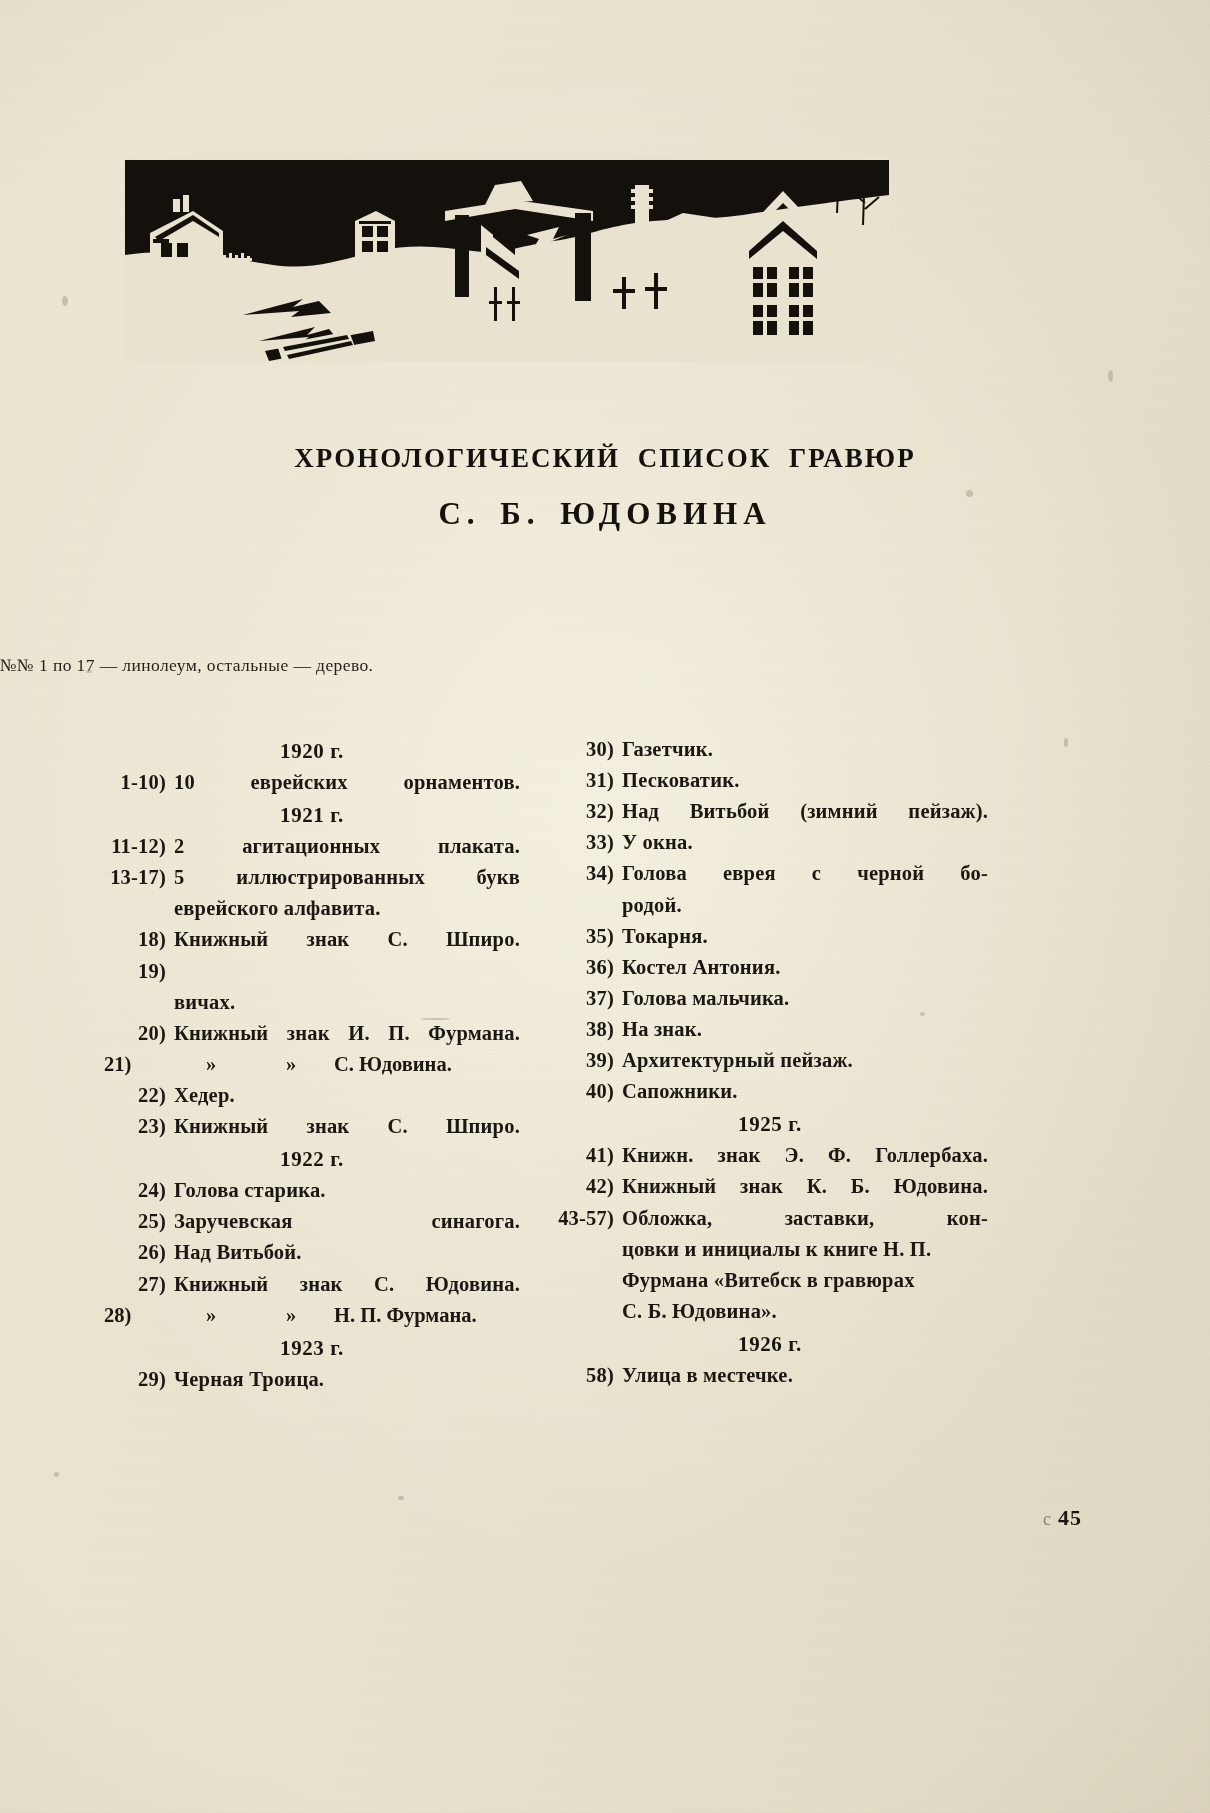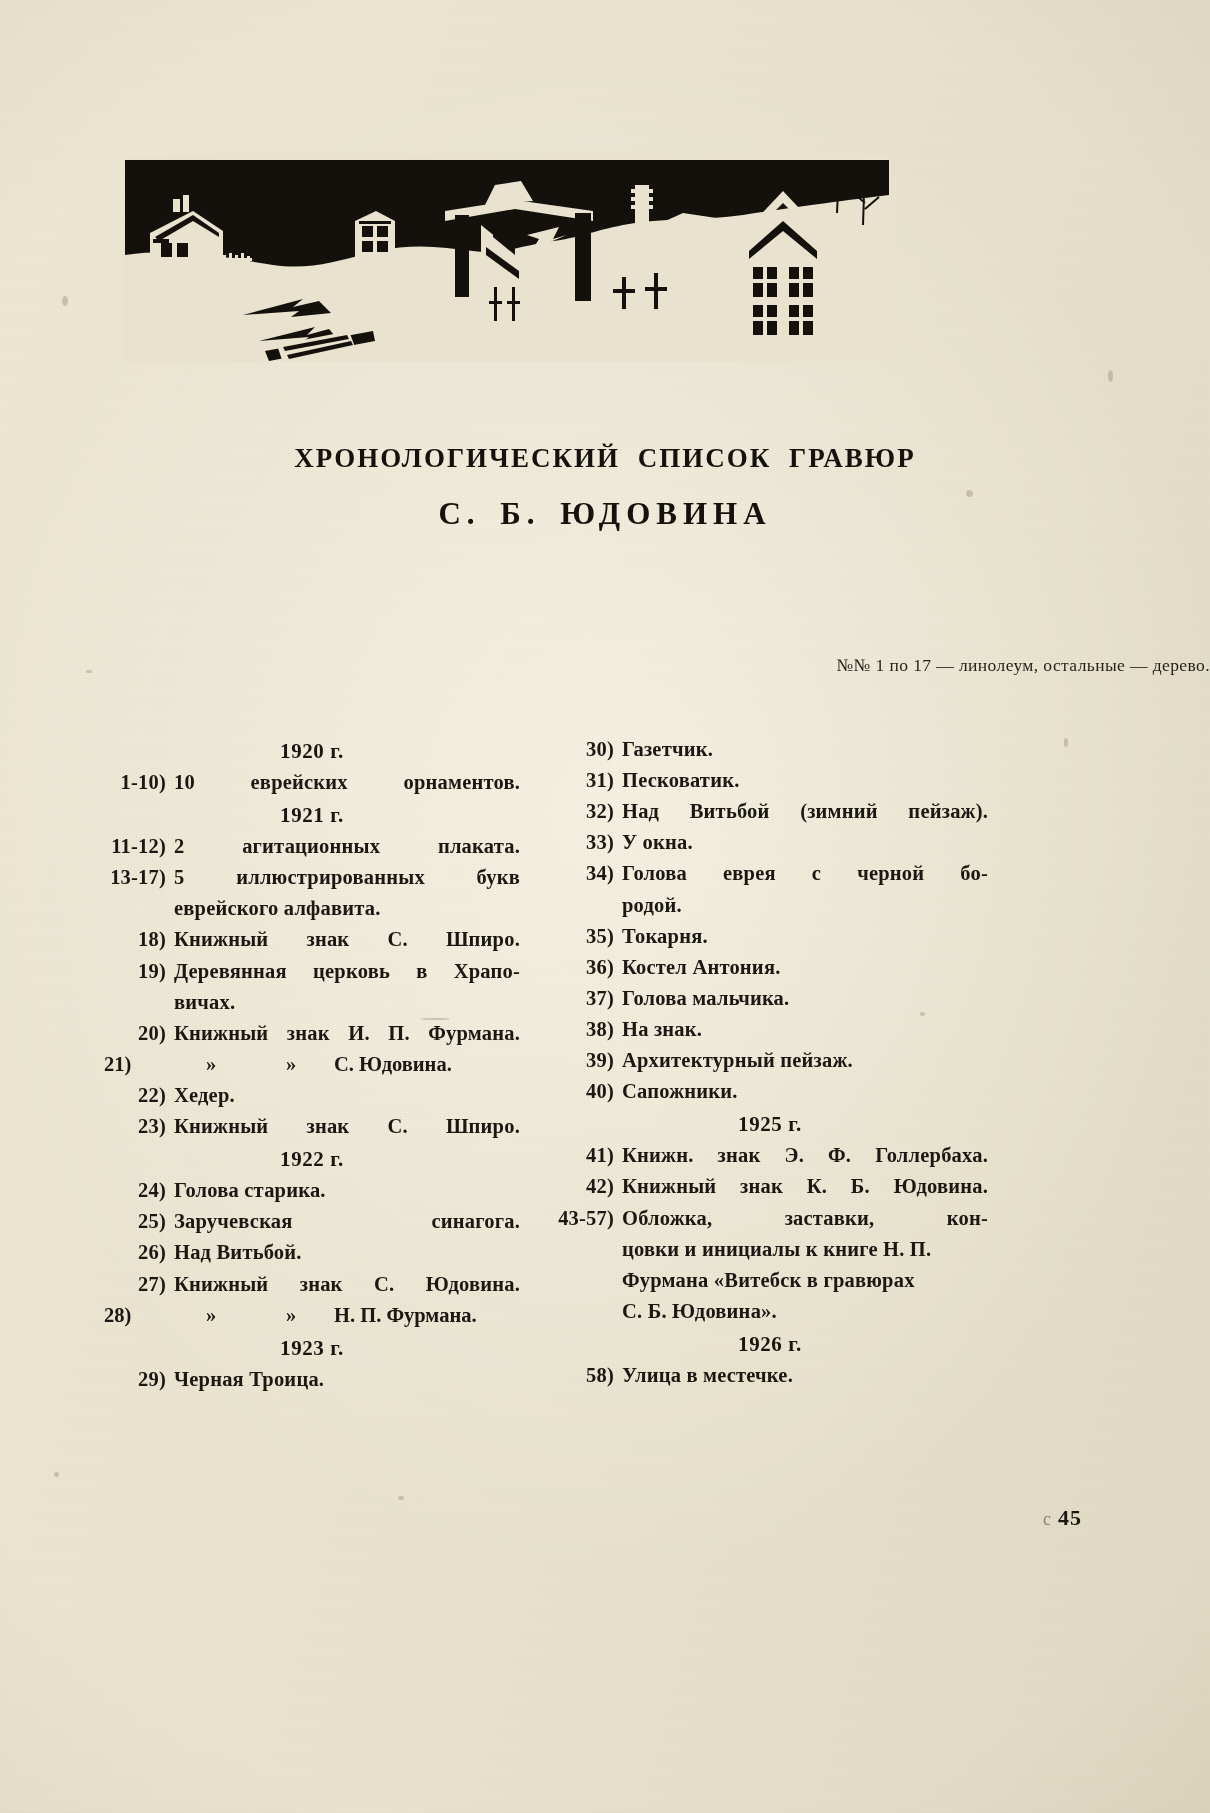--- a/index.html
+++ b/index.html
@@ -65,23 +65,23 @@
   .title-sub {
     margin-top: 22px;
     font-size: 31px;
     letter-spacing: 6.0px;
     font-weight: 700;
     color: #15120d;
     word-spacing: 6px;
   }
   .note {
     position: absolute;
-    left: 16px; right: 0;
+    left: 0; right: 0;
     top: 655px;
-    text-align: right;
+    text-align: left;
     font-size: 17.5px;
     letter-spacing: .4px;
     color: #241f18;
   }
 
   
   .columns {
     position: absolute;
     left: 104px;
     top: 735px;
@@ -363,21 +363,20 @@
         </div>
         <div class="cont-line">еврейского алфавита.</div>
 
         <div class="entry justified">
           <span class="num">18)</span>
           <span class="txt">Книжный знак С. Шпиро.</span>
         </div>
 
         <div class="entry justified">
           <span class="num">19)</span>
-          <span class="txt">Деревянная церковь в Храпо-</span>
         </div>
         <div class="cont-line">вичах.</div>
 
         <div class="entry justified">
           <span class="num">20)</span>
           <span class="txt">Книжный знак И. П. Фурмана.</span>
         </div>
 
         <div class="ditto">
           <span class="num">21)</span>

